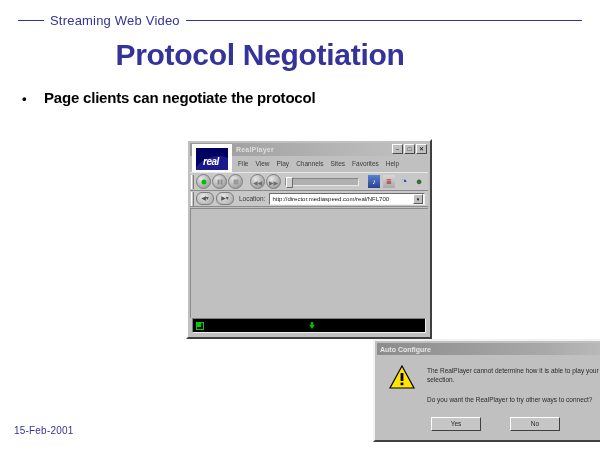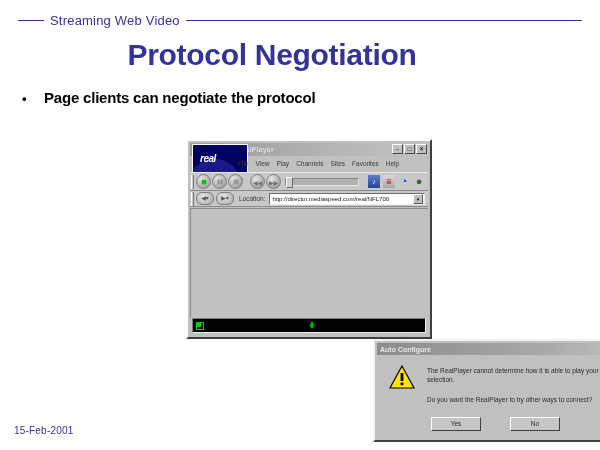--- a/index.html
+++ b/index.html
@@ -42,21 +42,21 @@
   #slide-header .rule-long {
     flex: 1;
     height: 1px;
     background: #333399;
     margin-right: 18px;
   }
 
   
   #slide-title {
     position: absolute;
-    left: 12px;
+    left: 0;
     top: 38px;
     width: 520px;
     text-align: center;
     font-size: 30px;
     font-weight: bold;
     color: #333399;
     letter-spacing: -0.3px;
   }
 
   
@@ -131,23 +131,23 @@
     color: #000;
     line-height: 8px;
     text-align: center;
   }
   .win-btn .glyph { position: absolute; left: 0; right: 0; top: 0; }
 
   
   #real-logo {
     position: absolute;
     left: 4px; top: 3px;
-    width: 56px; height: 30px;
+    width: 40px; height: 30px;
     background: #000060;
-    border: 1px solid #ffffff;
+    border: 4px solid #ffffff;
     box-sizing: border-box;
     overflow: hidden;
   }
   #real-logo .swoosh {
     position: absolute;
     left: -6px; bottom: -12px;
     width: 52px; height: 26px;
     background: #1a1a8a;
     border-radius: 50% 50% 0 0 / 100% 100% 0 0;
     transform: rotate(-8deg);

